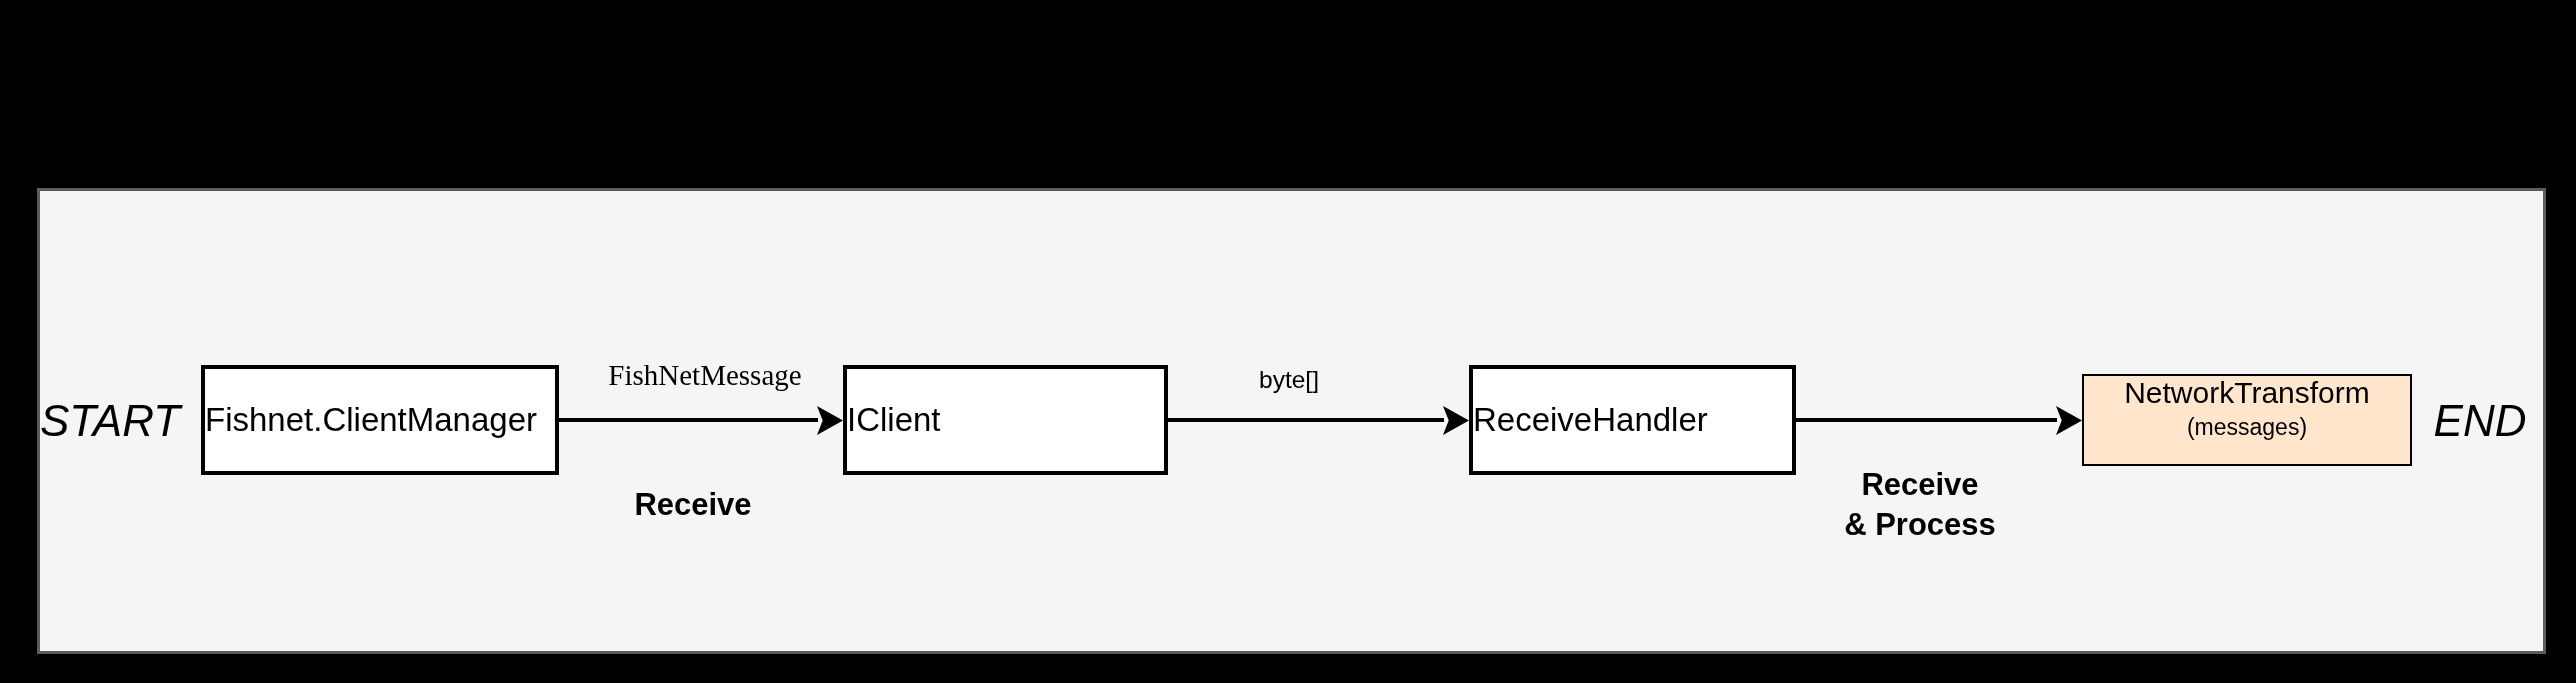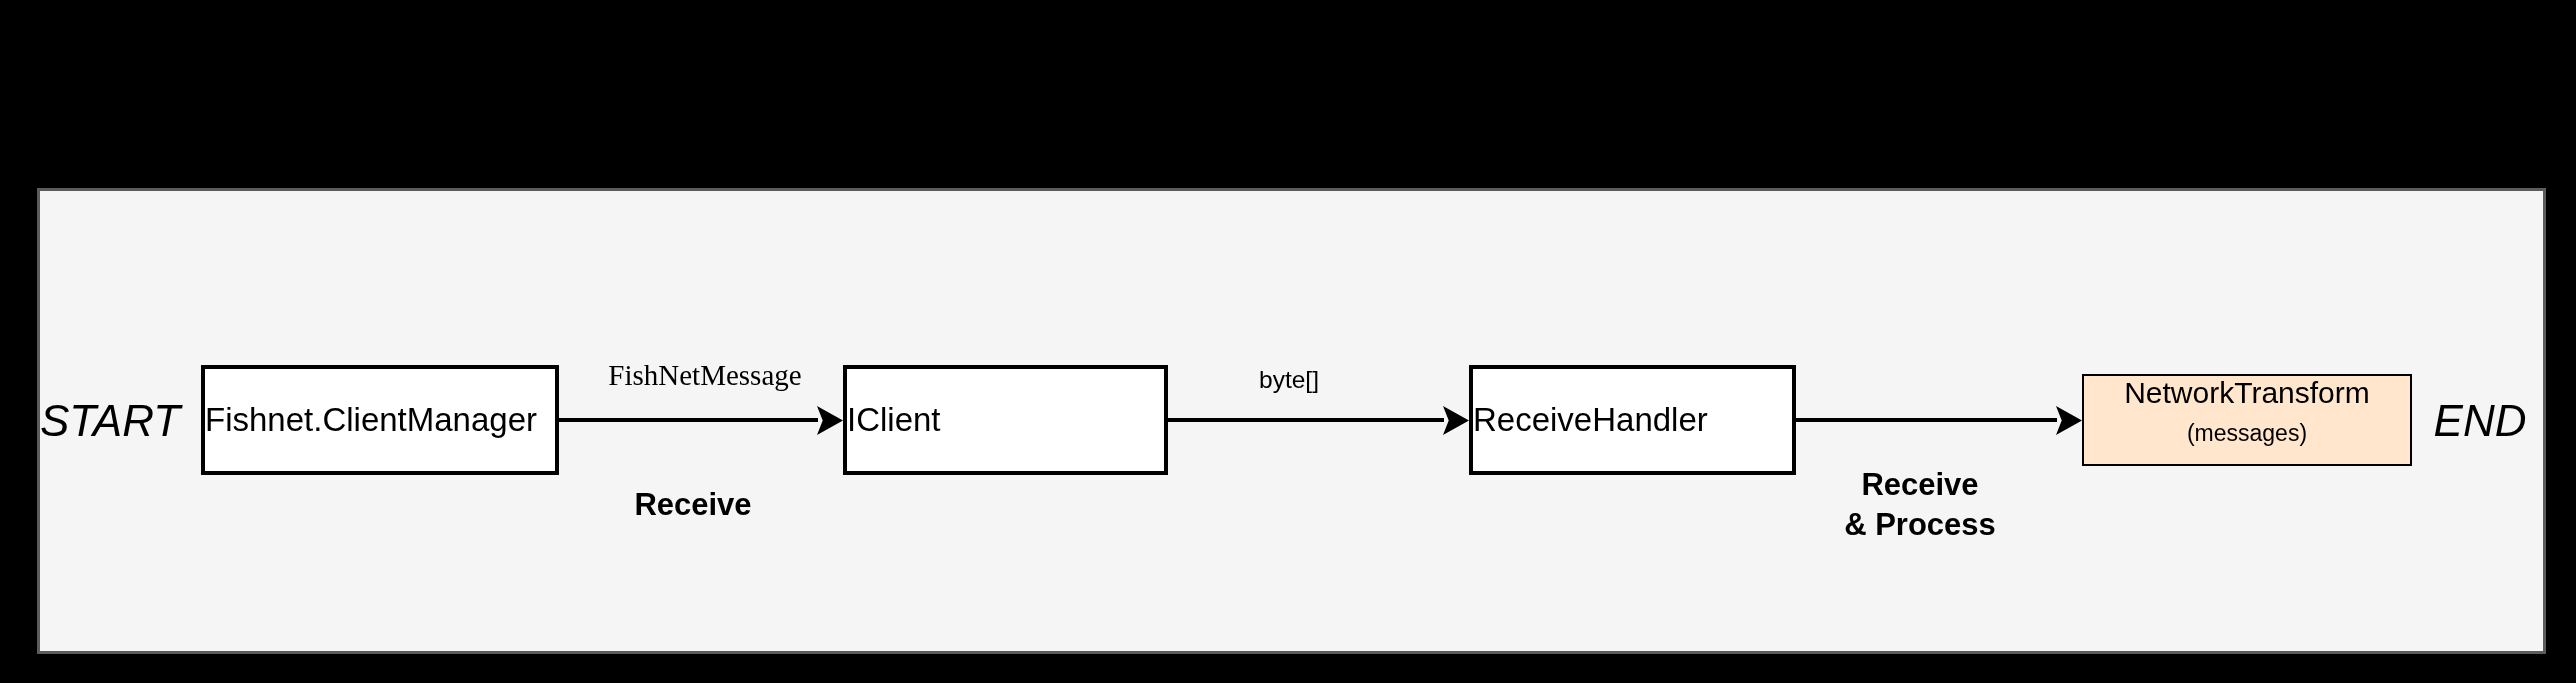--- a/index.html
+++ b/index.html
@@ -9,21 +9,21 @@
   .panel{position:absolute;left:37px;top:188px;width:2509px;height:466px;
          border:3.4px solid #5c5c5c;background:#f5f5f5;box-sizing:border-box;}
 
   .node{position:absolute;display:flex;align-items:center;justify-content:flex-start;
         background:#fff;border:4.1px solid #000;box-sizing:border-box;
         font-size:33px;line-height:1.1;text-align:center;}
   .n1{left:201px;top:365px;width:358px;height:110px;}
   .n2{left:843px;top:365px;width:325px;height:110px;}
   .n3{left:1469px;top:365px;width:327px;height:110px;}
   .n4{left:2082px;top:374px;width:330px;height:92px;
-      border-width:2.7px;flex-direction:column;font-size:30px;gap:12px;}
+      border-width:2.7px;flex-direction:column;font-size:30px;gap:6px;}
   .node-sublabel{font-size:23px;}
 
   .edge-line{position:absolute;top:418px;height:4.1px;background:#000;}
   .e1{left:559px;width:259px;}
   .e2{left:1168px;width:276px;}
   .e3{left:1796px;width:261px;}
 
   .arrow-head{position:absolute;top:406px;width:26px;height:29px;background:#000;
               clip-path:polygon(0% 0%,100% 50%,0% 100%,22% 50%);}
   .h1{left:817px;}

